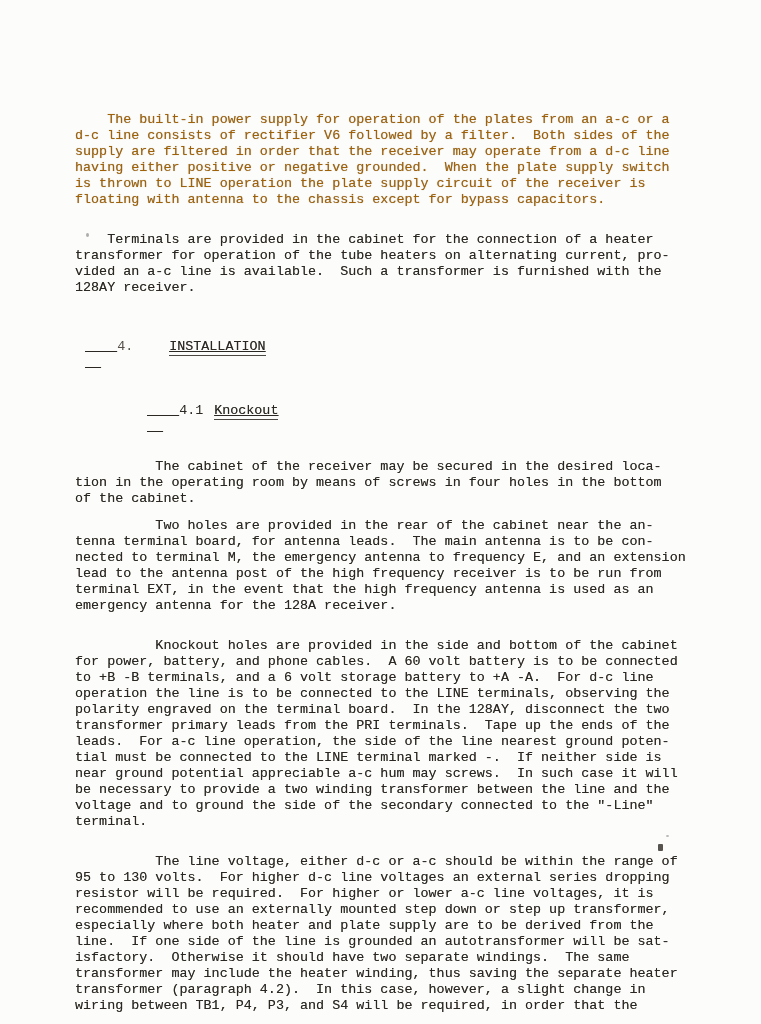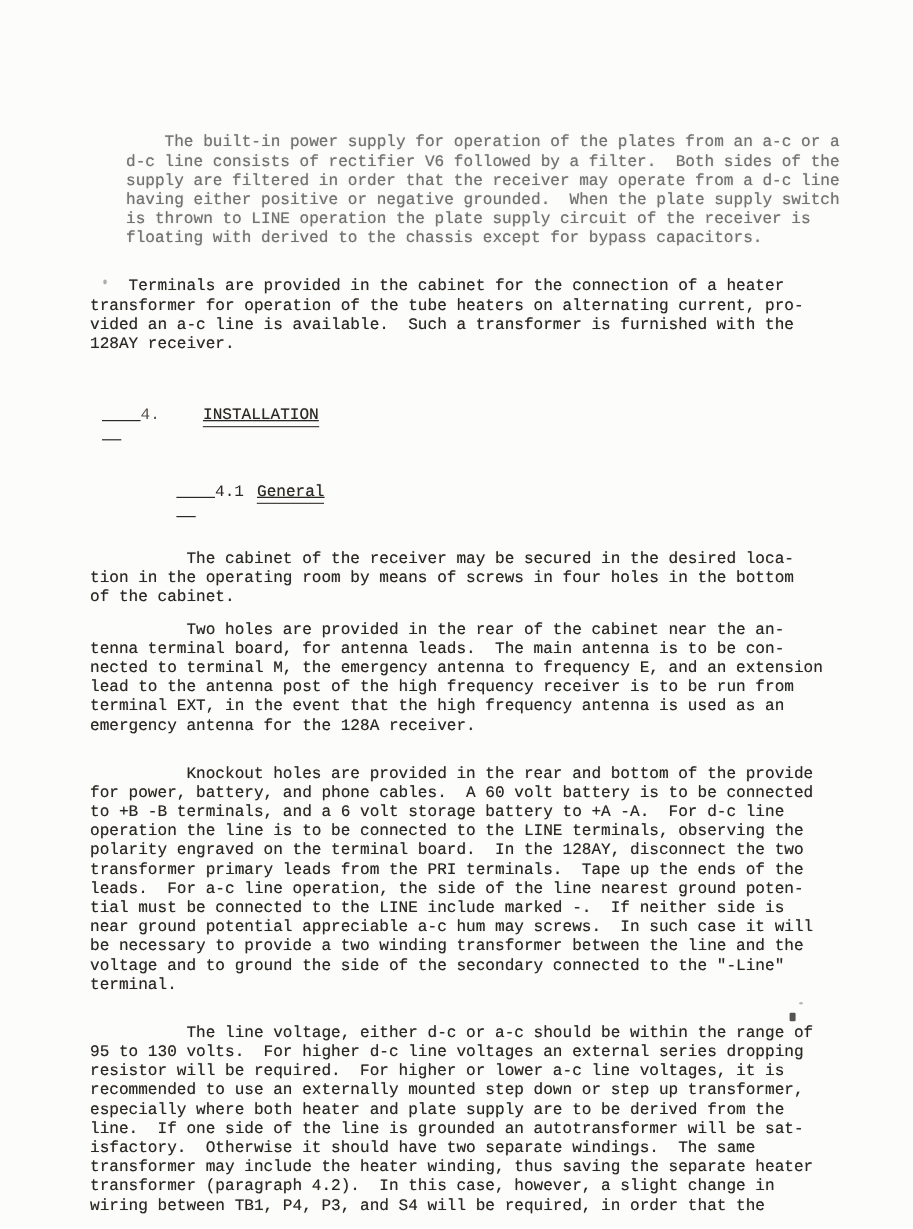--- a/index.html
+++ b/index.html
@@ -18,21 +18,21 @@
     font-family: "Liberation Mono", "DejaVu Sans Mono", monospace;
     font-size: 13.4px;
     line-height: 16px;
     color: #2b2823;
   }
   .para { margin: 0; }
   .line {
     white-space: pre;
     text-shadow: 0 0 0.6px rgba(40,35,28,0.55);
   }
-  .faded .line { color: #737373; text-shadow: 0 0 0.8px rgba(70,65,55,0.5); margin-left: 30px; }
+  .faded .line { color: #a16207; text-shadow: 0 0 0.8px rgba(70,65,55,0.5); }
 
   .gap-sm { margin-top: 24px; }
   .gap-xs { margin-top: 11px; }
   .gap-md { margin-top: 16px; }
   .gap-lg { margin-top: 27px; }
 
   .heading { white-space: pre; text-decoration: underline; }
   .heading .num { display: inline-block; }
   .sec { margin-left: 10px; }
   .sec .num { width: 52px; color: #55514a; }
@@ -56,62 +56,62 @@
 <body>
 
 <div class="page">
 
   <div class="para faded">
       <div class="line">    The built-in power supply for operation of the plates from an a-c or a</div>
       <div class="line">d-c line consists of rectifier V6 followed by a filter.  Both sides of the</div>
       <div class="line">supply are filtered in order that the receiver may operate from a d-c line</div>
       <div class="line">having either positive or negative grounded.  When the plate supply switch</div>
       <div class="line">is thrown to LINE operation the plate supply circuit of the receiver is</div>
-      <div class="line">floating with derived to the chassis except for bypass capacitors.</div>
+      <div class="line">floating with antenna to the chassis except for bypass capacitors.</div>
     </div>
 
   <div class="para gap-sm">
       <div class="line">    Terminals are provided in the cabinet for the connection of a heater</div>
       <div class="line">transformer for operation of the tube heaters on alternating current, pro-</div>
       <div class="line">vided an a-c line is available.  Such a transformer is furnished with the</div>
       <div class="line">128AY receiver.</div>
     </div>
 
   <div class="heading sec gap-lg">
     <span class="num">4.</span><span class="underlined">INSTALLATION</span>
   </div>
 
   <div class="heading sub gap-md">
-    <span class="num">4.1</span><span class="underlined">General</span>
+    <span class="num">4.1</span><span class="underlined">Knockout</span>
   </div>
 
   <div class="para gap-sm">
       <div class="line">          The cabinet of the receiver may be secured in the desired loca-</div>
       <div class="line">tion in the operating room by means of screws in four holes in the bottom</div>
       <div class="line">of the cabinet.</div>
     </div>
 
   <div class="para gap-xs">
       <div class="line">          Two holes are provided in the rear of the cabinet near the an-</div>
       <div class="line">tenna terminal board, for antenna leads.  The main antenna is to be con-</div>
       <div class="line">nected to terminal M, the emergency antenna to frequency E, and an extension</div>
       <div class="line">lead to the antenna post of the high frequency receiver is to be run from</div>
       <div class="line">terminal EXT, in the event that the high frequency antenna is used as an</div>
       <div class="line">emergency antenna for the 128A receiver.</div>
     </div>
 
   <div class="para gap-sm">
-      <div class="line">          Knockout holes are provided in the rear and bottom of the provide</div>
+      <div class="line">          Knockout holes are provided in the side and bottom of the cabinet</div>
       <div class="line">for power, battery, and phone cables.  A 60 volt battery is to be connected</div>
       <div class="line">to +B -B terminals, and a 6 volt storage battery to +A -A.  For d-c line</div>
       <div class="line">operation the line is to be connected to the LINE terminals, observing the</div>
       <div class="line">polarity engraved on the terminal board.  In the 128AY, disconnect the two</div>
       <div class="line">transformer primary leads from the PRI terminals.  Tape up the ends of the</div>
       <div class="line">leads.  For a-c line operation, the side of the line nearest ground poten-</div>
-      <div class="line">tial must be connected to the LINE include marked -.  If neither side is</div>
+      <div class="line">tial must be connected to the LINE terminal marked -.  If neither side is</div>
       <div class="line">near ground potential appreciable a-c hum may screws.  In such case it will</div>
       <div class="line">be necessary to provide a two winding transformer between the line and the</div>
       <div class="line">voltage and to ground the side of the secondary connected to the "-Line"</div>
       <div class="line">terminal.</div>
     </div>
 
   <div class="para gap-sm">
       <div class="line">          The line voltage, either d-c or a-c should be within the range of</div>
       <div class="line">95 to 130 volts.  For higher d-c line voltages an external series dropping</div>
       <div class="line">resistor will be required.  For higher or lower a-c line voltages, it is</div>

